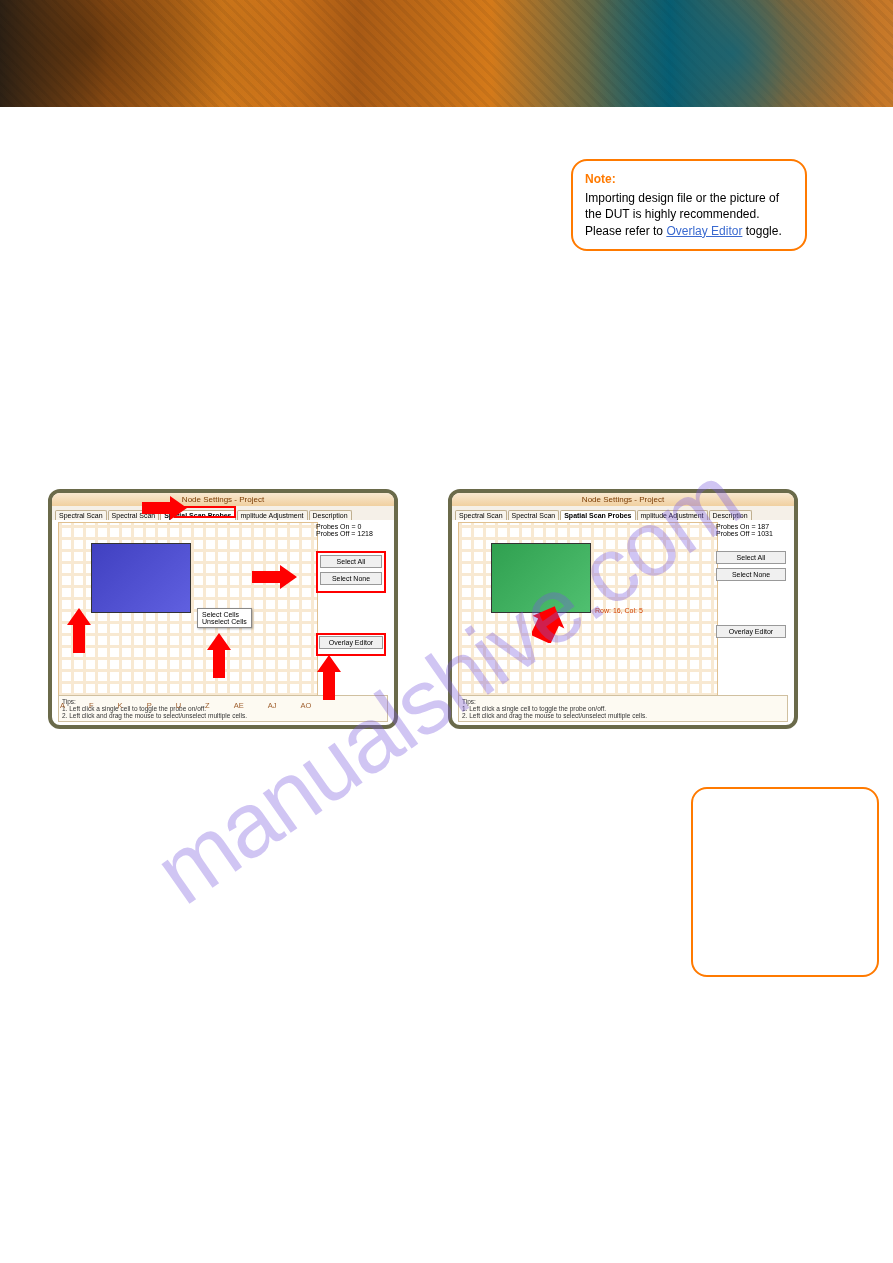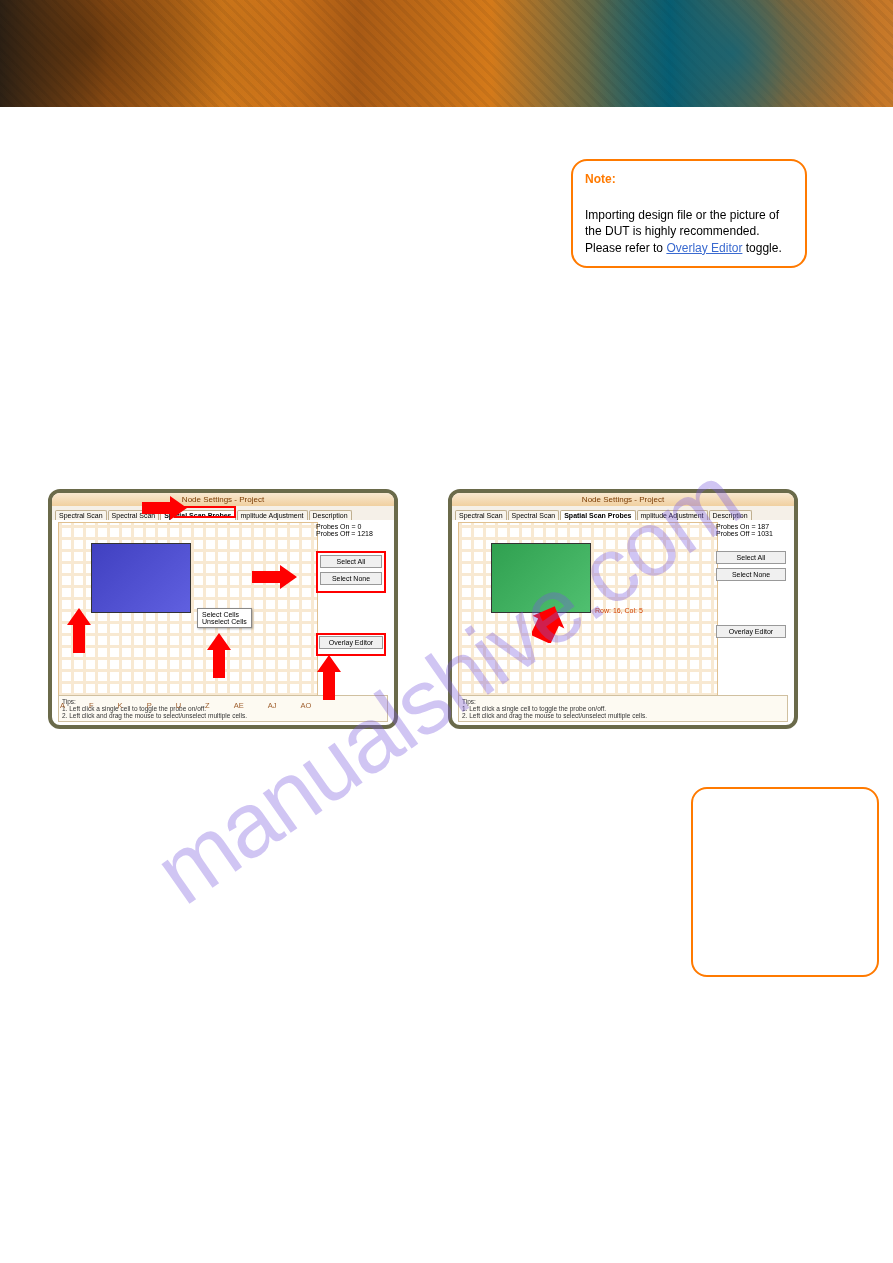--- a/index.html
+++ b/index.html
@@ -2,21 +2,21 @@
 <html><head>
 <meta charset="utf-8">
 <style>
   * { box-sizing: border-box; margin: 0; padding: 0; }
   body { font-family: Arial, Helvetica, sans-serif; background: #fff; width: 893px; position: relative; }
   .banner { width: 893px; height: 107px; background: linear-gradient(90deg,#3a2a1a 0%,#c46a1a 12%,#e8861d 25%,#a85a15 40%,#d47a1a 55%,#0a5a6a 75%,#b8681a 88%,#c87a2a 100%); position: relative; overflow: hidden; }
   .banner::before { content:""; position:absolute; inset:0; background: radial-gradient(circle at 10% 40%, rgba(0,0,0,.45), transparent 25%), radial-gradient(circle at 82% 50%, rgba(0,100,130,.7), transparent 20%), repeating-linear-gradient(45deg, rgba(0,0,0,.06) 0 3px, transparent 3px 8px); }
   .content { position: relative; padding: 50px 30px; min-height: 1156px; }
   .watermark { position: absolute; left: 50%; top: 50%; transform: translate(-50%, -50%) rotate(-35deg); font-size: 92px; font-weight: 500; color: rgba(120, 90, 220, 0.35); white-space: nowrap; pointer-events: none; z-index: 5; letter-spacing: -2px; }
   .note-box { position: absolute; border: 2px solid #ff7a00; border-radius: 16px; background: #fff; padding: 10px 12px; font-size: 12px; line-height: 1.35; }
-  .note-box .note-title { color: #ff7a00; font-weight: bold; margin-bottom: 20px; }
+  .note-box .note-title { color: #ff7a00; font-weight: bold; margin-bottom: 3px; }
   .note-linkish { color: #3a6ad0; text-decoration: underline; }
   .shots { position: absolute; top: 382px; left: 48px; display: flex; gap: 50px; }
   .shot { width: 350px; height: 240px; border: 4px solid #6a6a4a; border-radius: 12px; background: #fff; position: relative; overflow: hidden; font-size: 7px; }
   .shot-title { background: linear-gradient(#f9e8d0,#f0d0a0); height: 13px; font-size: 8px; text-align: center; color:#7a3a00; line-height:13px; }
   .tabs { height: 14px; background: #f5f0e8; display:flex; gap:0; font-size:7px; align-items:flex-end; padding-left:3px;}
   .tab { padding: 1px 3px; border:1px solid #c0b090; border-bottom:none; background:#f8f4ec; border-radius:2px 2px 0 0; margin-right:1px; white-space:nowrap;}
   .tab.active { background:#fff; font-weight:bold;}
   .tab-hl { position:absolute; border:2px solid #f00; }
   .grid-area { position:absolute; left:6px; top:29px; width:260px; height:175px; background: repeating-linear-gradient(0deg,#f8e9d2 0 3px,transparent 3px 12px), repeating-linear-gradient(90deg,#f8e9d2 0 3px,transparent 3px 12px), #fff; border:1px solid #e0c090;}
   .dut { position:absolute; border:1px solid #333; }

